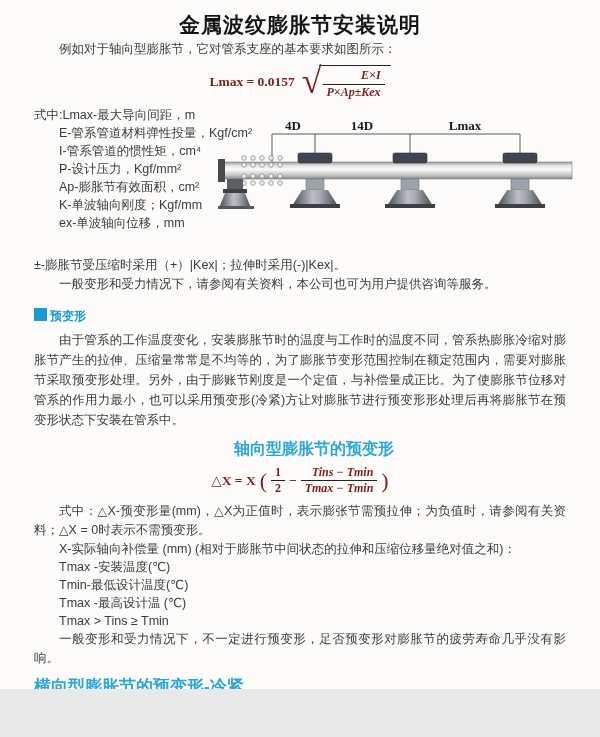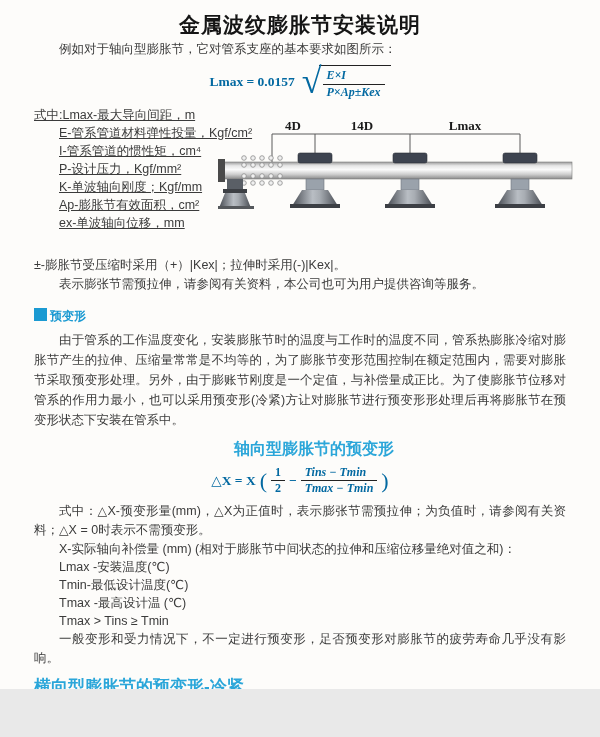--- a/index.html
+++ b/index.html
@@ -20,32 +20,32 @@
       vertical-align:-1px;margin-right:3px;}
   .inline-head{color:var(--accent);font-size:17px;font-weight:bold;margin-right:6px;}
   .sec-head{margin:10px 0 2px 0;color:var(--accent);font-size:12px;font-weight:bold;line-height:24px;}
   .sub-head{color:var(--subtitle);font-size:16px;font-weight:bold;line-height:22px;margin:8px 0 2px 0;}
   .sub-head.axial{margin-left:28px;text-align:center;}
   .p1{margin-top:12px;}
   
   .formula{
     display:flex;justify-content:center;align-items:center;gap:4px;
     font-family:"Liberation Serif","DejaVu Serif",serif;font-weight:bold;
-    color:#0369a1;font-size:13.5px;margin:6px 0;line-height:normal;
+    color:#7f1d1d;font-size:13.5px;margin:6px 0;line-height:normal;
   }
   .formula .it{font-style:italic;}
-  .frac{display:inline-block;text-align:left;vertical-align:middle;font-size:12px;line-height:1.15;}
+  .frac{display:inline-block;text-align:right;vertical-align:middle;font-size:12px;line-height:1.15;}
   .frac .n{display:block;border-bottom:1.2px solid #222;padding:0 4px 1px;}
   .frac .d{display:block;padding:1px 4px 0;}
   .sqrt{display:inline-flex;align-items:flex-start;}
   .sqrt .sign{font-size:36px;font-weight:normal;line-height:30px;transform:translate(3px,1px);}
   .sqrt .body{border-top:1.4px solid #222;padding:3px 6px 0 4px;}
   .paren{font-size:22px;font-weight:normal;line-height:1;}
   
-  .defs-wrap{position:relative;min-height:150px;text-decoration:underline;}
+  .defs-wrap{position:relative;min-height:150px;}
   .def-line{margin:0;line-height:18px;}
   .def-line.sub{margin-left:25px;}
   
   .diagram{position:absolute;top:12px;right:-8px;width:356px;height:100px;}
   .note{margin:0;}
   .note.ind{text-indent:2em;}
   .list-line{margin:0 0 0 25px;line-height:18px;}
 </style>
 </head>
 <body>
@@ -69,22 +69,22 @@
           </span>
         </span>
       </span>
     </div>
 
     <div class="defs-wrap">
       <p class="def-line">式中:Lmax-最大导向间距，m</p>
       <p class="def-line sub">E-管系管道材料弹性投量，Kgf/cm²</p>
       <p class="def-line sub">I-管系管道的惯性矩，cm⁴</p>
       <p class="def-line sub">P-设计压力，Kgf/mm²</p>
+      <p class="def-line sub">Ap-膨胀节有效面积，cm²</p>
       <p class="def-line sub">K-单波轴向刚度；Kgf/mm</p>
-      <p class="def-line sub">Ap-膨胀节有效面积，cm²</p>
       <p class="def-line sub">ex-单波轴向位移，mm</p>
 
       <svg class="diagram" viewBox="0 0 356 100" xmlns="http://www.w3.org/2000/svg">
         <defs>
           <linearGradient id="pipeGrad" x1="0" y1="0" x2="0" y2="1">
             <stop offset="0%" stop-color="#9a9a9a"></stop>
               <stop offset="22%" stop-color="#e6e6e6"></stop>
             <stop offset="45%" stop-color="#fbfbfb"></stop>
               <stop offset="72%" stop-color="#cfcfcf"></stop>
             <stop offset="100%" stop-color="#8b8b8b"></stop>
@@ -160,21 +160,21 @@
         <g transform="translate(302,0)">
           <rect x="-17" y="35" width="34" height="10" rx="2" fill="#3e4450" stroke="#2c3038" stroke-width="0.6"></rect>
           <rect x="-9" y="61" width="18" height="11" fill="#9aa2ab" stroke="#6f767e" stroke-width="0.6"></rect>
           <polygon points="-23,88 23,88 13,72 -13,72" fill="url(#pedGrad)"></polygon>
           <rect x="-25" y="86" width="50" height="4" fill="#3c3f44"></rect>
         </g>
       </svg>
     </div>
 
     <p class="note">±-膨胀节受压缩时采用（+）|Kex|；拉伸时采用(-)|Kex|。</p>
-    <p class="note ind">表示膨张节需预拉伸，请参阅有关资料，本公司也可为用户提供咨询等服务。</p>
+    <p class="note ind">一般变形和受力情况下，请参阅有关资料，本公司也可为用户提供咨询等服务。</p>
 
     <h2 class="sec-head"><span class="sq"></span><span>预变形</span></h2>
 
     <p class="para indent" style="line-height:20px;">由于管系的工作温度变化，安装膨胀节时的温度与工作时的温度不同，管系热膨胀冷缩对膨胀节产生的拉伸、压缩量常常是不均等的，为了膨胀节变形范围控制在额定范围内，需要对膨胀节采取预变形处理。另外，由于膨账节刚度是一个定值，与补偿量成正比。为了使膨胀节位移对管系的作用力最小，也可以采用预变形(冷紧)方让对膨胀节进行预变形形处理后再将膨胀节在预变形状态下安装在管系中。</p>
 
     <h3 class="sub-head axial">轴向型膨胀节的预变形</h3>
 
     <div class="formula">
       <span>△X = X</span>
         <span class="paren">(</span>
@@ -185,21 +185,21 @@
       <span>−</span>
       <span class="frac it">
         <span class="n">Tins − Tmin</span>
         <span class="d">Tmax − Tmin</span>
       </span>
       <span class="paren">)</span>
     </div>
 
     <p class="para indent">式中：△X-预变形量(mm)，△X为正值时，表示膨张节需预拉伸；为负值时，请参阅有关资料；△X = 0时表示不需预变形。</p>
     <p class="list-line">X-实际轴向补偿量 (mm) (相对于膨胀节中间状态的拉伸和压缩位移量绝对值之和)：</p>
-    <p class="list-line">Lmax -安装温度(℃)</p>
+    <p class="list-line">Tmax -安装温度(℃)</p>
     <p class="list-line">Tmin-最低设计温度(℃)</p>
     <p class="list-line">Tmax -最高设计温 (℃)</p>
     <p class="list-line">Tmax &gt; Tins ≥ Tmin</p>
     <p class="para indent">一般变形和受力情况下，不一定进行预变形，足否预变形对膨胀节的疲劳寿命几乎没有影响。</p>
 
     <h3 class="sub-head" style="font-size:17px;">横向型膨胀节的预变形-冷紧</h3>
 
   </div>
 </div>
 

